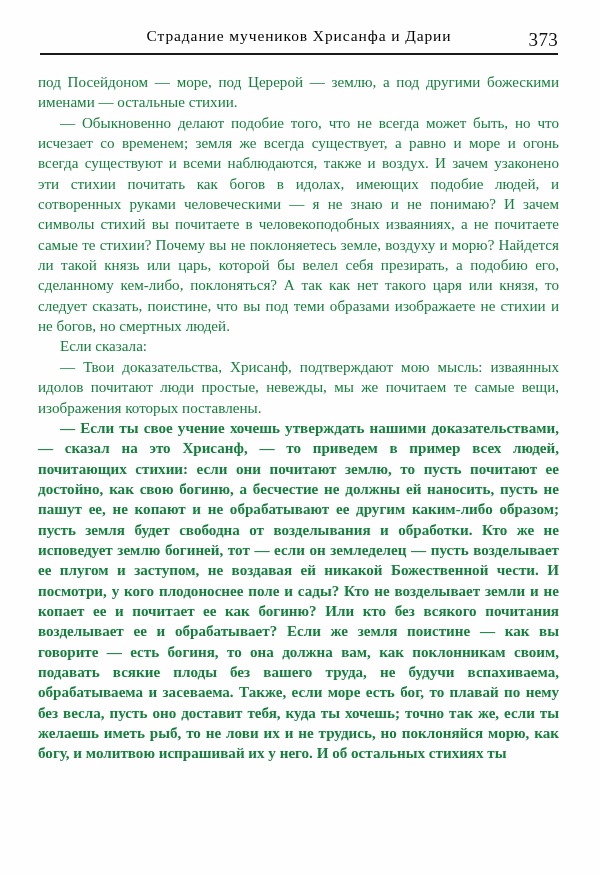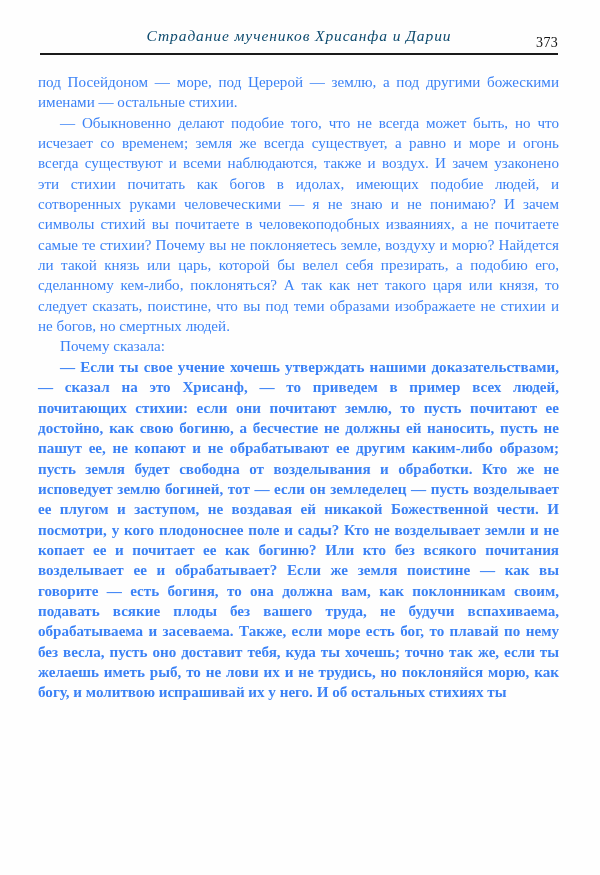--- a/index.html
+++ b/index.html
@@ -27,31 +27,30 @@
     position: absolute;
     left: 40px;
     right: 42px;
     top: 27px;
     height: 24px;
     display: flex;
     align-items: baseline;
     justify-content: center;
   }
   .running-head-title {
-    font-style: italic;
     font-size: 15.5px;
     letter-spacing: 0.9px;
     white-space: nowrap;
-    color: #0c4a6e;
+    color: #000000;
   }
   .page-number {
     position: absolute;
     right: 0;
     bottom: 0;
-    font-size: 14px;
+    font-size: 19px;
     font-style: normal;
     letter-spacing: 0.3px;
     color: #111;
   }
   .head-rule {
     position: absolute;
     left: 40px;
     width: 518px;
     top: 53px;
     height: 2px;
@@ -62,21 +61,21 @@
   .body-text {
     position: absolute;
     left: 38px;
     top: 72px;
     width: 521px;
     font-size: 15.1px;
     line-height: 20.35px;
     text-align: justify;
     text-justify: inter-word;
     hyphens: none;
-    color: #3b82f6;
+    color: #15803d;
   }
   .body-text p {
     margin: 0;
     text-indent: 22px;
   }
   .body-text p.cont {
     text-indent: 0;
   }
   .body-text p:last-child {
     text-align: justify;
@@ -91,17 +90,18 @@
   <div class="running-head">
     <span class="running-head-title">Страдание мучеников Хрисанфа и Дарии</span>
     <span class="page-number">373</span>
   </div>
 
   <div class="head-rule"></div>
 
   <div class="body-text">
     <p class="cont">под Посейдоном — море, под Церерой — землю, а под другими божескими именами — остальные стихии.</p>
     <p>— Обыкновенно делают подобие того, что не всегда может быть, но что исчезает со временем; земля же всегда существует, а равно и море и огонь всегда существуют и всеми наблюдаются, также и воздух. И зачем узаконено эти стихии почитать как богов в идолах, имеющих подобие людей, и сотворенных руками человеческими — я не знаю и не понимаю? И зачем символы стихий вы почитаете в человекоподобных изваяниях, а не почитаете самые те стихии? Почему вы не поклоняетесь земле, воздуху и морю? Найдется ли такой князь или царь, которой бы велел себя презирать, а подобию его, сделанному кем-либо, поклоняться? А так как нет такого царя или князя, то следует сказать, поистине, что вы под теми образами изображаете не стихии и не богов, но смертных людей.</p>
-    <p>Почему сказала:</p>
+    <p>Если сказала:</p>
+    <p>— Твои доказательства, Хрисанф, подтверждают мою мысль: изваянных идолов почитают люди простые, невежды, мы же почитаем те самые вещи, изображения которых поставлены.</p>
     <p>— Если ты свое учение хочешь утверждать нашими доказательствами, — сказал на это Хрисанф, — то приведем в пример всех людей, почитающих стихии: если они почитают землю, то пусть почитают ее достойно, как свою богиню, а бесчестие не должны ей наносить, пусть не пашут ее, не копают и не обрабатывают ее другим каким-либо образом; пусть земля будет свободна от возделывания и обработки. Кто же не исповедует землю богиней, тот — если он земледелец — пусть возделывает ее плугом и заступом, не воздавая ей никакой Божественной чести. И посмотри, у кого плодоноснее поле и сады? Кто не возделывает земли и не копает ее и почитает ее как богиню? Или кто без всякого почитания возделывает ее и обрабатывает? Если же земля поистине — как вы говорите — есть богиня, то она должна вам, как поклонникам своим, подавать всякие плоды без вашего труда, не будучи вспахиваема, обрабатываема и засеваема. Также, если море есть бог, то плавай по нему без весла, пусть оно доставит тебя, куда ты хочешь; точно так же, если ты желаешь иметь рыб, то не лови их и не трудись, но поклоняйся морю, как богу, и молитвою испрашивай их у него. И об остальных стихиях ты</p>
   </div>
 
 </div>
 
 </body></html>

